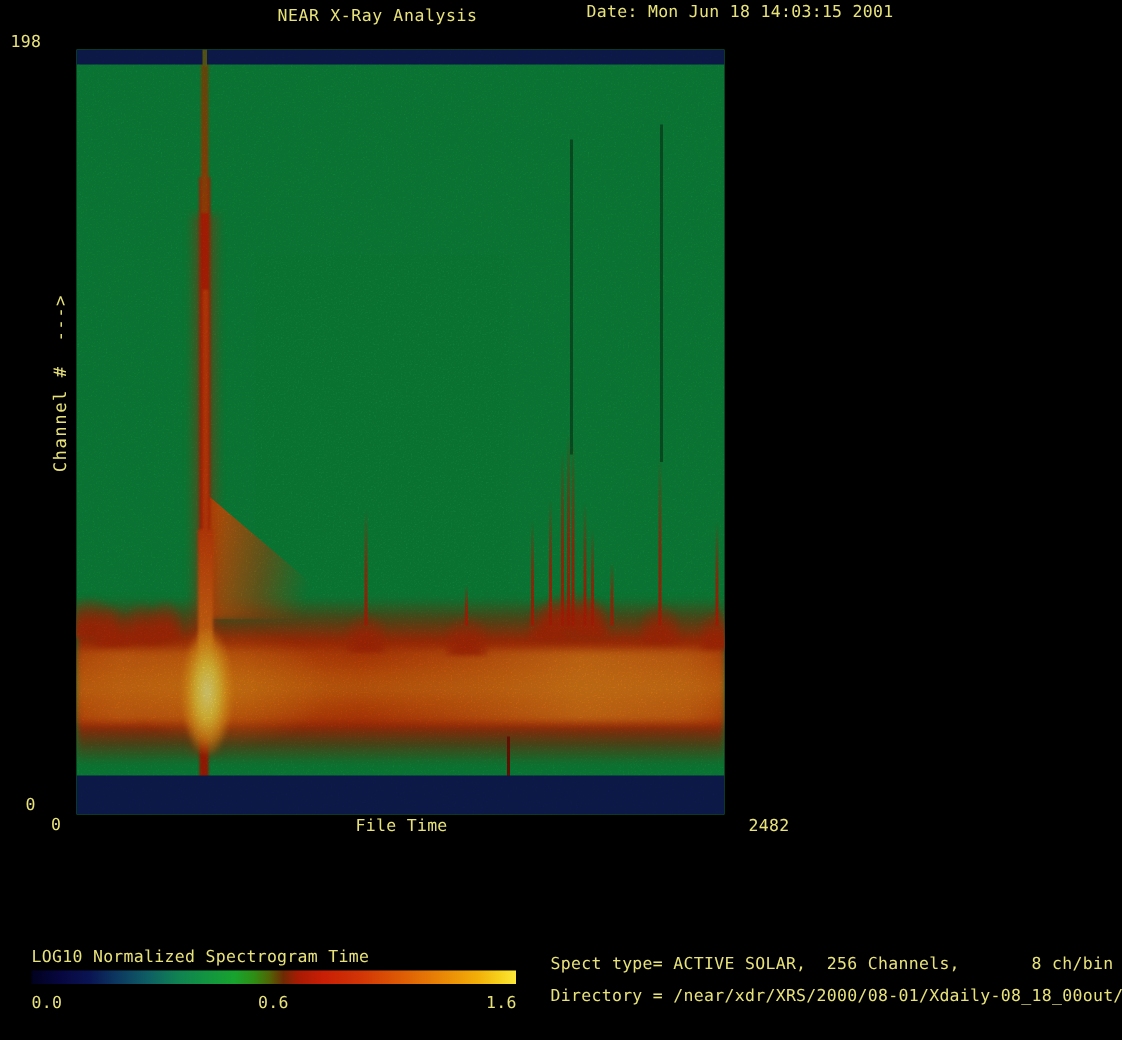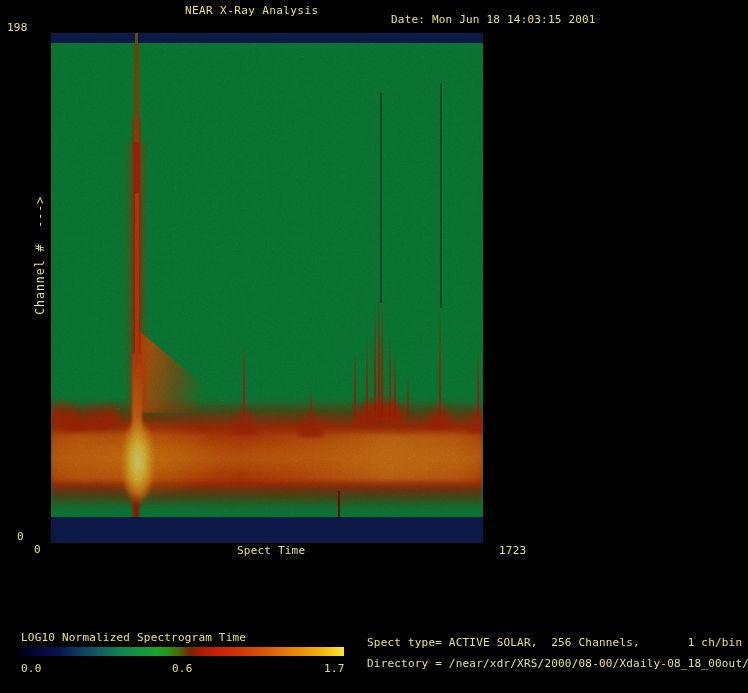--- a/index.html
+++ b/index.html
@@ -52,21 +52,21 @@
       rgba(248,150,24,0) 75%);filter:blur(2px);}
   .noise{position:absolute;left:0;top:0;z-index:40;opacity:.22;pointer-events:none;}
   .colorbar{position:absolute;height:9px;}
 </style>
 </head>
 <body>
 
 <div class="canvas">
 
   <div class="txt title" style="left:185px;top:4px;">NEAR X-Ray Analysis</div>
-  <div class="txt" style="left:391px;top:13px;">Date: Mon Jun 18 14:03:15 2001</div>
+  <div class="txt" style="left:391px;top:1px;">Date: Mon Jun 18 14:03:15 2001</div>
 
   <div class="txt" style="left:7px;top:21px;">198</div>
   <div class="ylab" style="left:33px;top:196px;">Channel #  ---&gt;</div>
   <div class="txt" style="left:17px;top:530px;">0</div>
 
   <div class="plot">
 
   <div class="feat dark-line" style="left: 329px; top: 60px; width: 1.5px; height: 210px;"></div>
       <div class="feat dark-line" style="left: 389px; top: 50px; width: 1.5px; height: 225px;"></div>
       <div class="feat h-band" style="left: 0px; top: 365px; width: 432px; height: 112px;"></div>
@@ -110,25 +110,25 @@
       <svg class="noise" width="432" height="510">
       <filter id="grain">
         <feTurbulence type="fractalNoise" baseFrequency="0.9" numOctaves="2" stitchTiles="stitch"></feTurbulence>
         <feColorMatrix type="matrix" values="0 0 0 0 0  0 0 0 0 0  0 0 0 0 0  0.7 0.7 0.7 0 0"></feColorMatrix>
       </filter>
       <rect width="432" height="510" filter="url(#grain)"></rect>
     </svg>
     </div>
 
   <div class="txt" style="left:34px;top:543px;">0</div>
-  <div class="txt" style="left:237px;top:544px;">Spect Time</div>
-  <div class="txt" style="left:499px;top:544px;">1723</div>
+  <div class="txt" style="left:237px;top:544px;">File Time</div>
+  <div class="txt" style="left:499px;top:544px;">2482</div>
 
   <div class="txt" style="left:21px;top:631px;">LOG10 Normalized Spectrogram Time</div>
   <div class="colorbar" style="left: 21px; top: 647px; width: 323px; background: linear-gradient(90deg, rgb(1, 1, 30) 0%, rgb(7, 7, 64) 6%, rgb(10, 20, 82) 12%, rgb(12, 58, 96) 18%, rgb(14, 94, 100) 24%, rgb(16, 129, 82) 30%, rgb(18, 148, 65) 36%, rgb(24, 163, 46) 42%, rgb(47, 141, 20) 46%, rgb(79, 102, 6) 49%, rgb(110, 42, 4) 52%, rgb(168, 26, 4) 55%, rgb(200, 30, 5) 60%, rgb(210, 53, 6) 68%, rgb(221, 90, 5) 76%, rgb(232, 130, 6) 84%, rgb(242, 174, 8) 92%, rgb(248, 212, 30) 97%, rgb(252, 232, 58) 100%);"></div>
   <div class="txt" style="left:21px;top:662px;">0.0</div>
   <div class="txt" style="left:172px;top:662px;">0.6</div>
-  <div class="txt" style="left:324px;top:662px;">1.7</div>
+  <div class="txt" style="left:324px;top:662px;">1.6</div>
 
-  <div class="txt" style="left:367px;top:636px;">Spect type= ACTIVE SOLAR,  256 Channels,       1 ch/bin</div>
-  <div class="txt" style="left:367px;top:657px;">Directory = /near/xdr/XRS/2000/08-00/Xdaily-08_18_00out/</div>
+  <div class="txt" style="left:367px;top:636px;">Spect type= ACTIVE SOLAR,  256 Channels,       8 ch/bin</div>
+  <div class="txt" style="left:367px;top:657px;">Directory = /near/xdr/XRS/2000/08-01/Xdaily-08_18_00out/</div>
 
 </div>
 
 </body></html>

